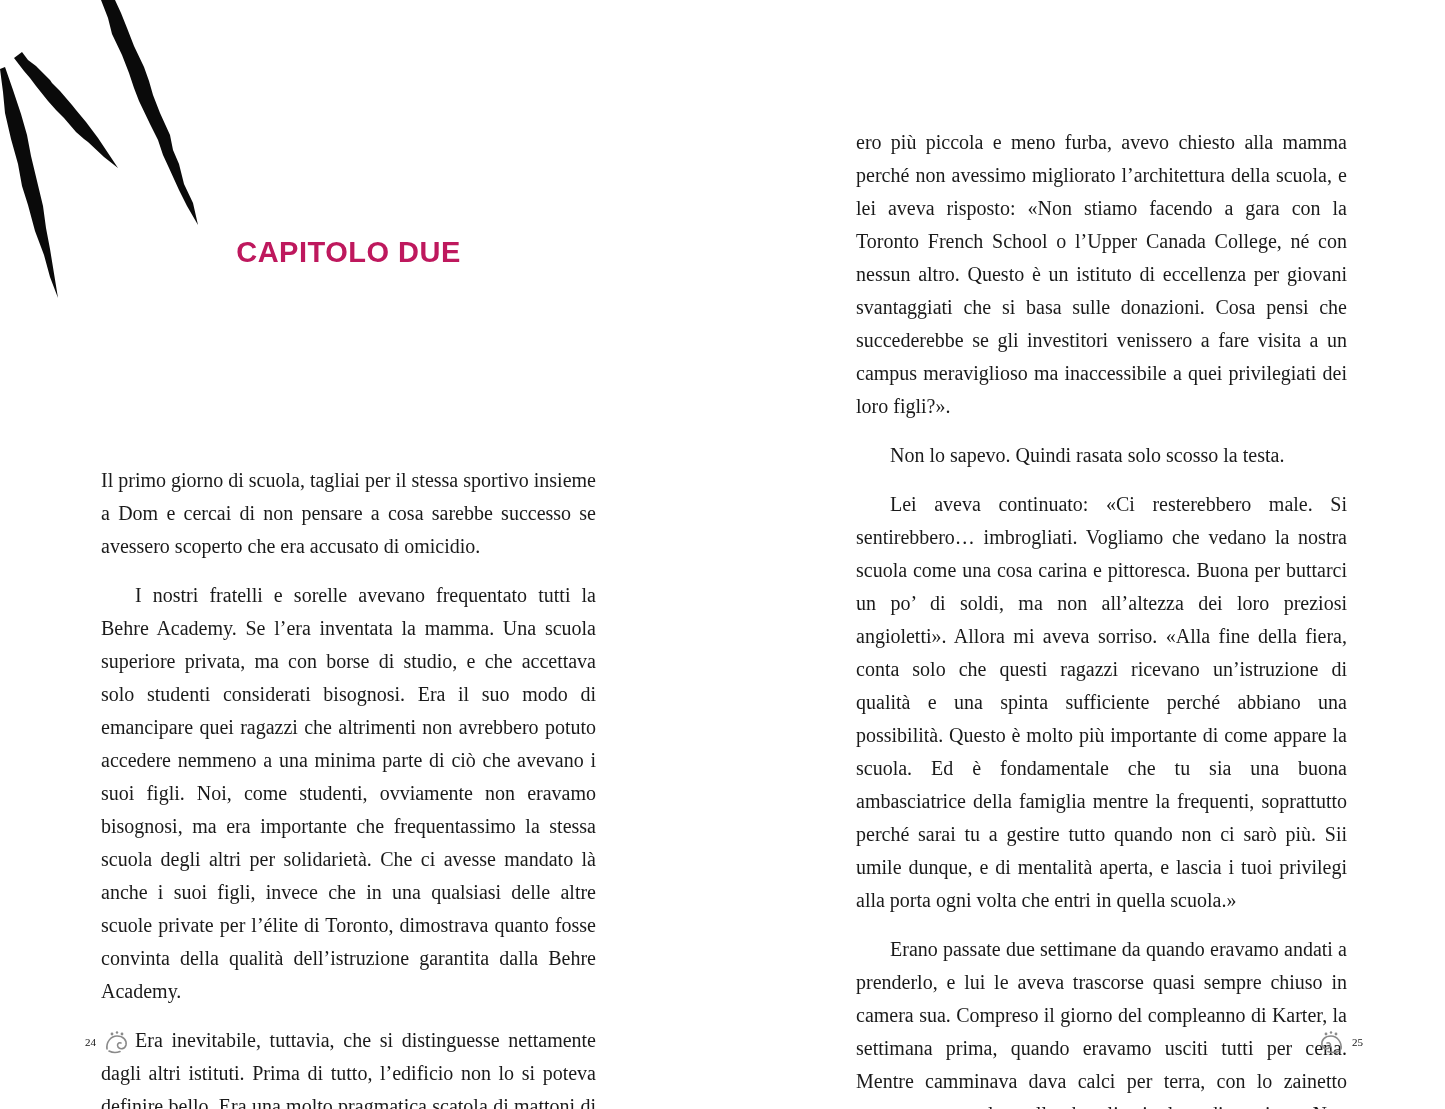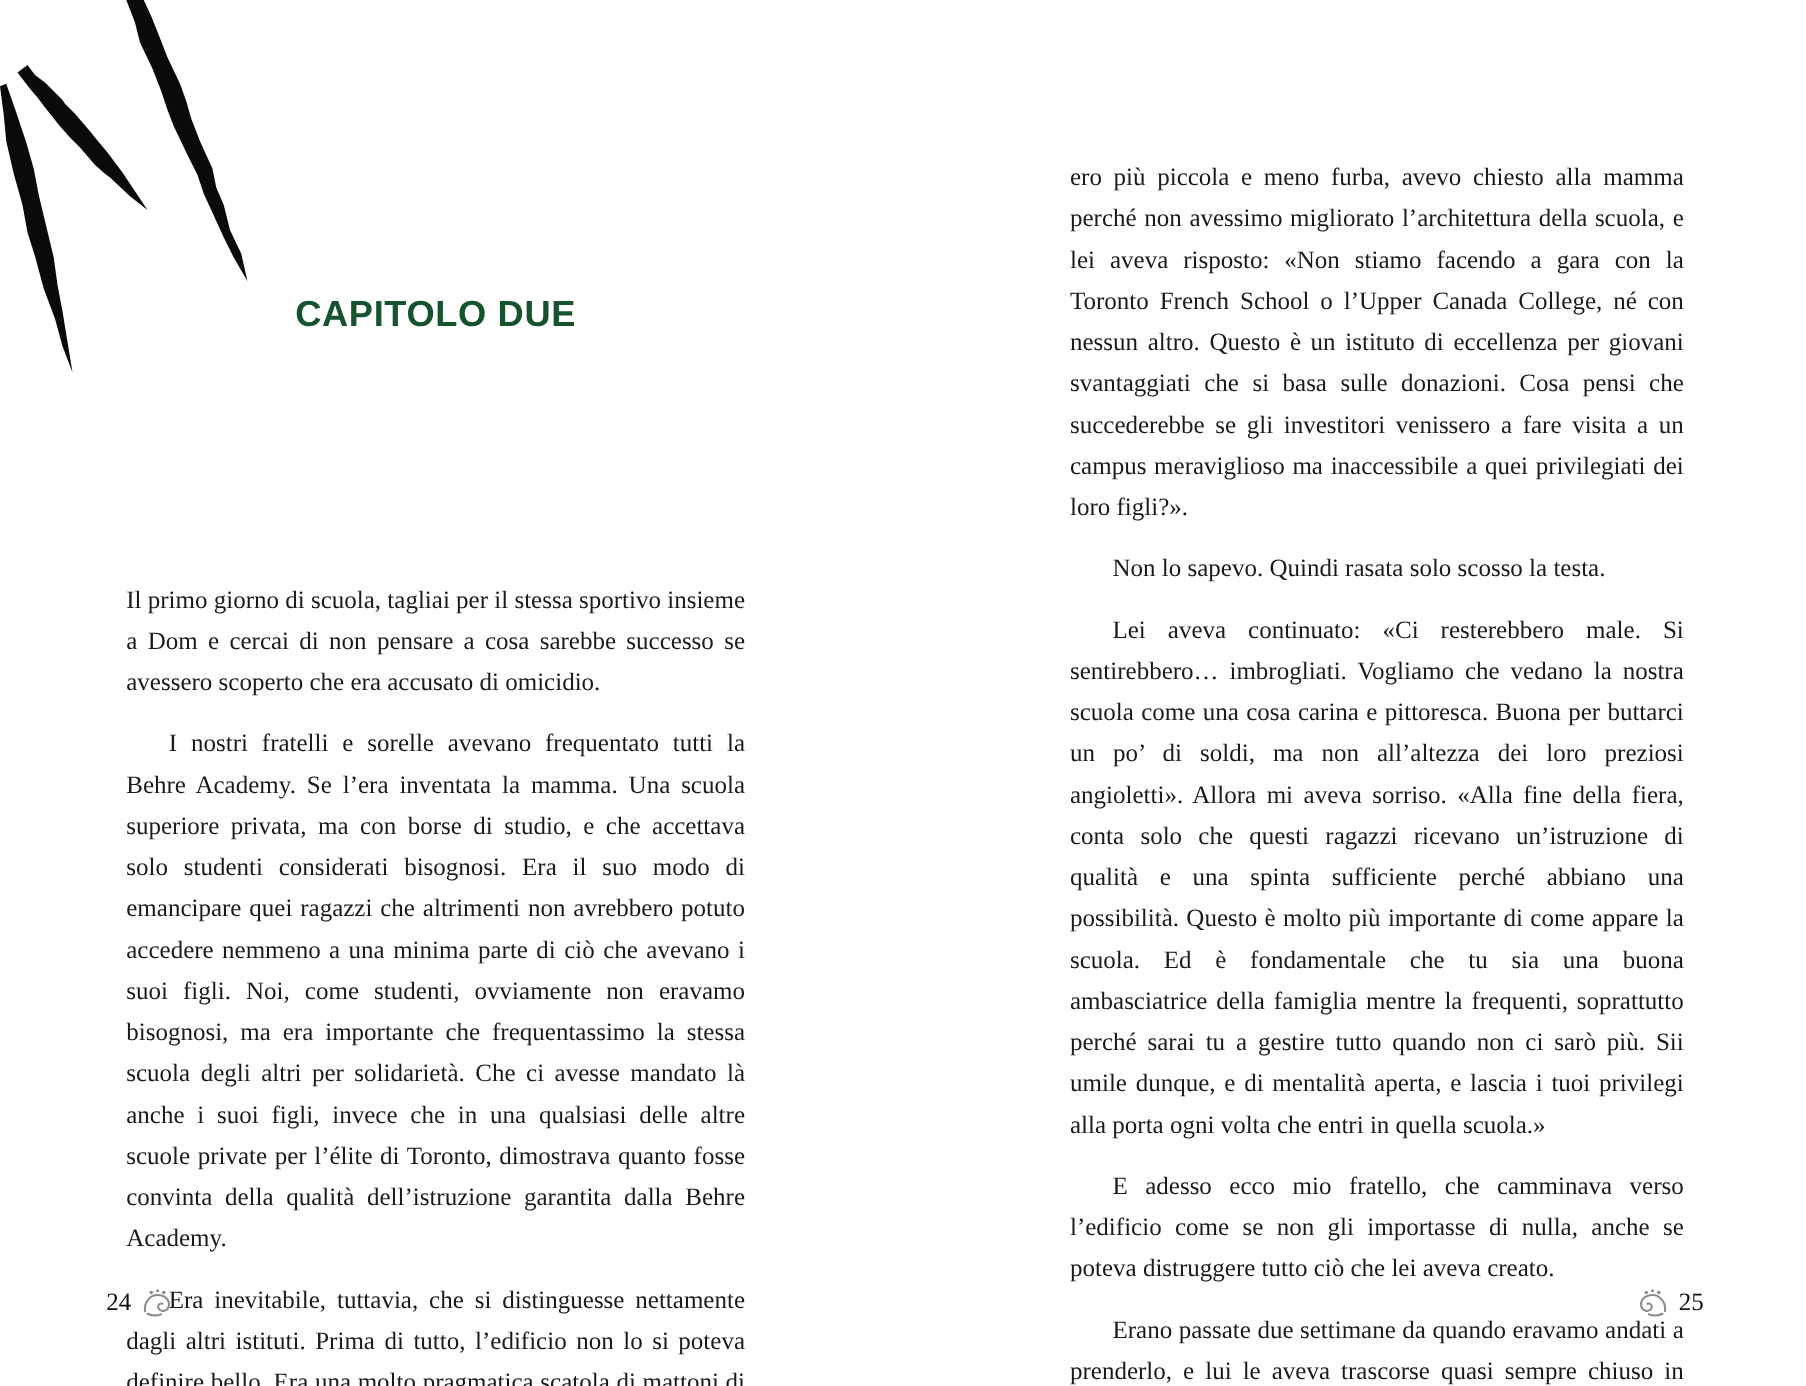--- a/index.html
+++ b/index.html
@@ -27,21 +27,21 @@
     position: absolute;
     top: 236px;
     left: 85px;
     width: 527px;
     margin: 0;
     text-align: center;
     font-family: "Liberation Sans", sans-serif;
     font-weight: 700;
     font-size: 29px;
     letter-spacing: 0.5px;
-    color: #14532d;
+    color: #be185d;
   }
   .page-body {
     position: absolute;
     font-size: 20px;
     line-height: 33px;
     text-align: justify;
     hyphens: auto;
     -webkit-hyphens: auto;
   }
   .left-body {
@@ -60,21 +60,21 @@
   }
   .page-body p.para.indent {
     text-indent: 34px;
   }
   .folio {
     position: absolute;
     top: 1028px;
     display: flex;
     align-items: center;
     gap: 7px;
-    font-size: 20px;
+    font-size: 11px;
     color: #111111;
   }
   .folio-left {
     left: 85px;
     width: 527px;
     justify-content: flex-start;
   }
   .folio-right {
     left: 840px;
     width: 523px;
@@ -135,21 +135,20 @@
         </svg>
       </span>
     </footer>
   </section>
 
   <section class="page page-right">
     <div class="page-body right-body">
         <p class="para">ero più piccola e meno furba, avevo chiesto alla mamma perché non avessimo migliorato l’architettura della scuola, e lei aveva risposto: «Non stiamo facendo a gara con la Toronto French School o l’Upper Canada College, né con nessun altro. Questo è un istituto di eccellenza per giovani svantaggiati che si basa sulle donazioni. Cosa pensi che succederebbe se gli investitori venissero a fare visita a un campus meraviglioso ma inaccessibile a quei privilegiati dei loro figli?».</p>
         <p class="para indent">Non lo sapevo. Quindi rasata solo scosso la testa.</p>
         <p class="para indent">Lei aveva continuato: «Ci resterebbero male. Si sentirebbero… imbrogliati. Vogliamo che vedano la nostra scuola come una cosa carina e pittoresca. Buona per buttarci un po’ di soldi, ma non all’altezza dei loro preziosi angioletti». Allora mi aveva sorriso. «Alla fine della fiera, conta solo che questi ragazzi ricevano un’istruzione di qualità e una spinta sufficiente perché abbiano una possibilità. Questo è molto più importante di come appare la scuola. Ed è fondamentale che tu sia una buona ambasciatrice della famiglia mentre la frequenti, soprattutto perché sarai tu a gestire tutto quando non ci sarò più. Sii umile dunque, e di mentalità aperta, e lascia i tuoi privilegi alla porta ogni volta che entri in quella scuola.»</p>
-        <p class="para indent">E adesso ecco mio fratello, che camminava verso l’edificio come se non gli importasse di nulla, anche se poteva distruggere tutto ciò che lei aveva creato.</p>
         <p class="para indent">Erano passate due settimane da quando eravamo andati a prenderlo, e lui le aveva trascorse quasi sempre chiuso in camera sua. Compreso il giorno del compleanno di Karter, la settimana prima, quando eravamo usciti tutti per cena. Mentre camminava dava calci per terra, con lo zainetto appeso a una sola spalla che gli scivolava di continuo. Non faceva freddo, ma aveva un berretto di lana arancione calcato sulla testa rasata che mi</p>
       </div>
 
     <footer class="folio folio-right">
       <span class="ornament mirrored">
         <svg viewBox="0 0 28 28" aria-hidden="true">
           <g fill="none" stroke="#8a8a8a" stroke-width="1.6" stroke-linecap="round">
             <path d="M4,21 C3,14 8,8 14,8 C20,8 24,12 23,17 C22,21 17,22 15,19 C13.5,16.8 15.5,14 18,15"></path>
             <path d="M6,23 C9,24.5 13,25 17,23.5"></path>
           </g>

